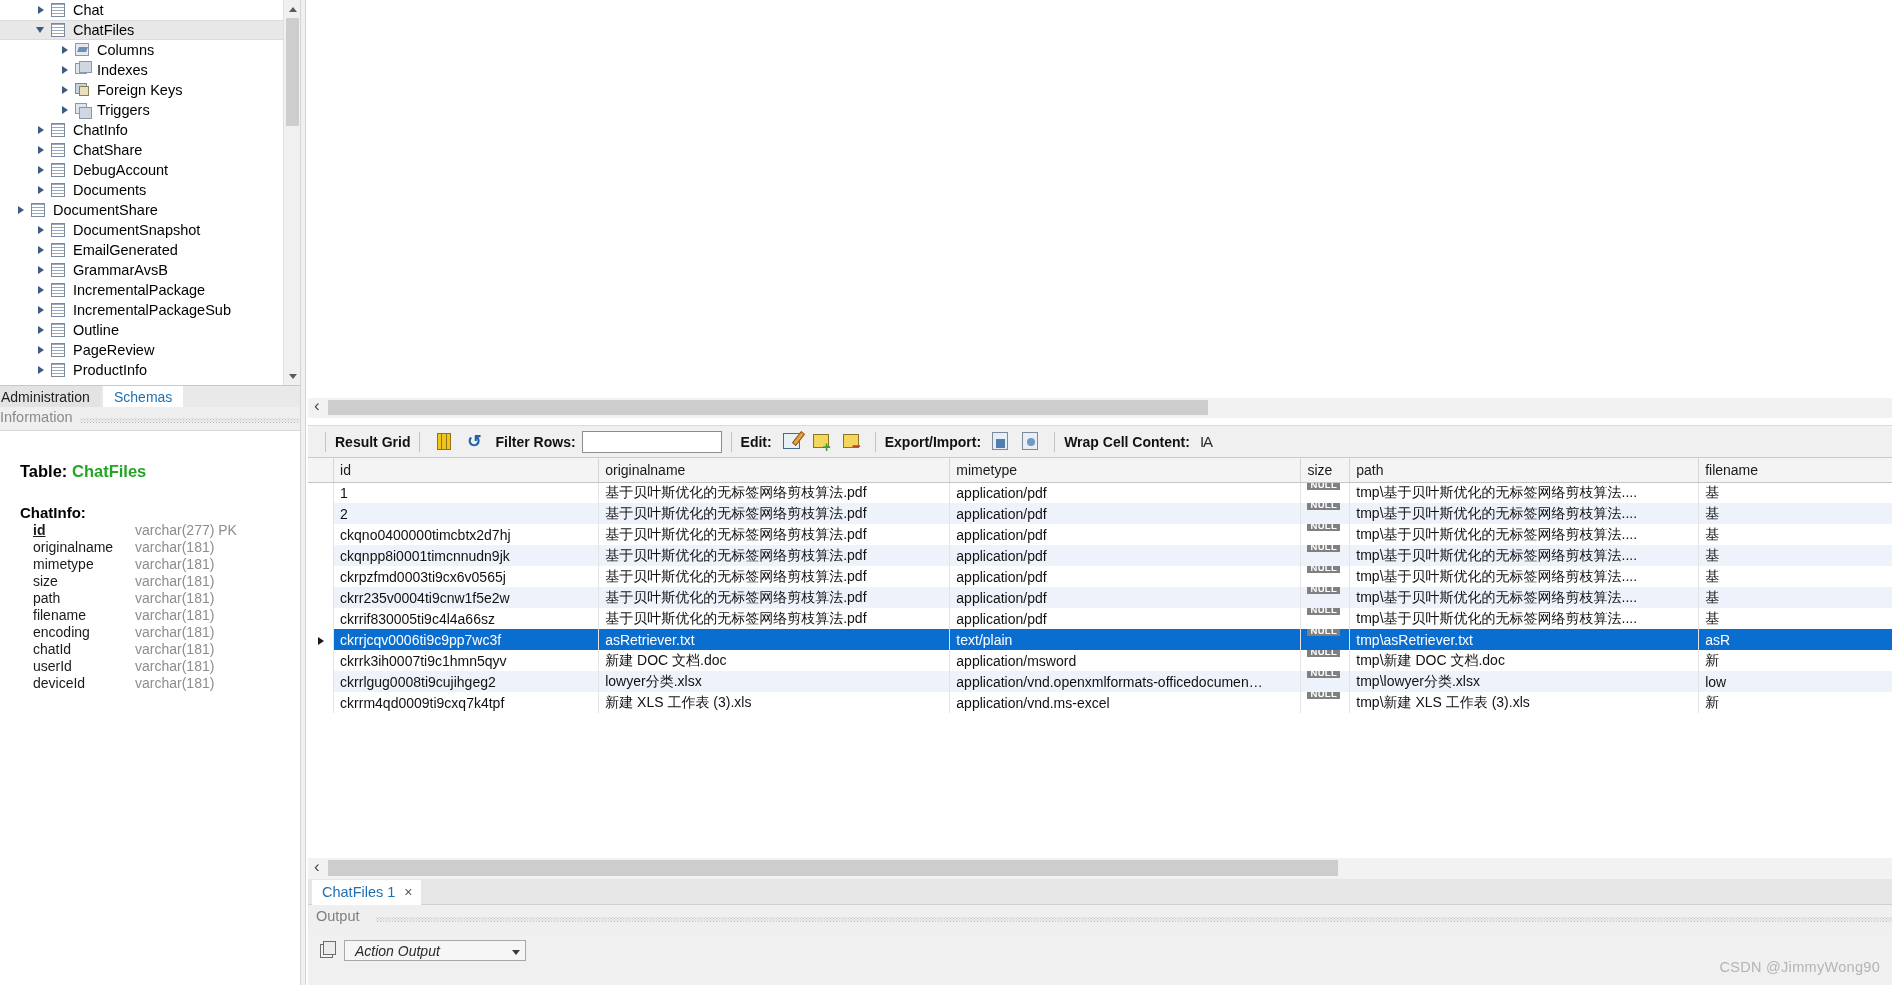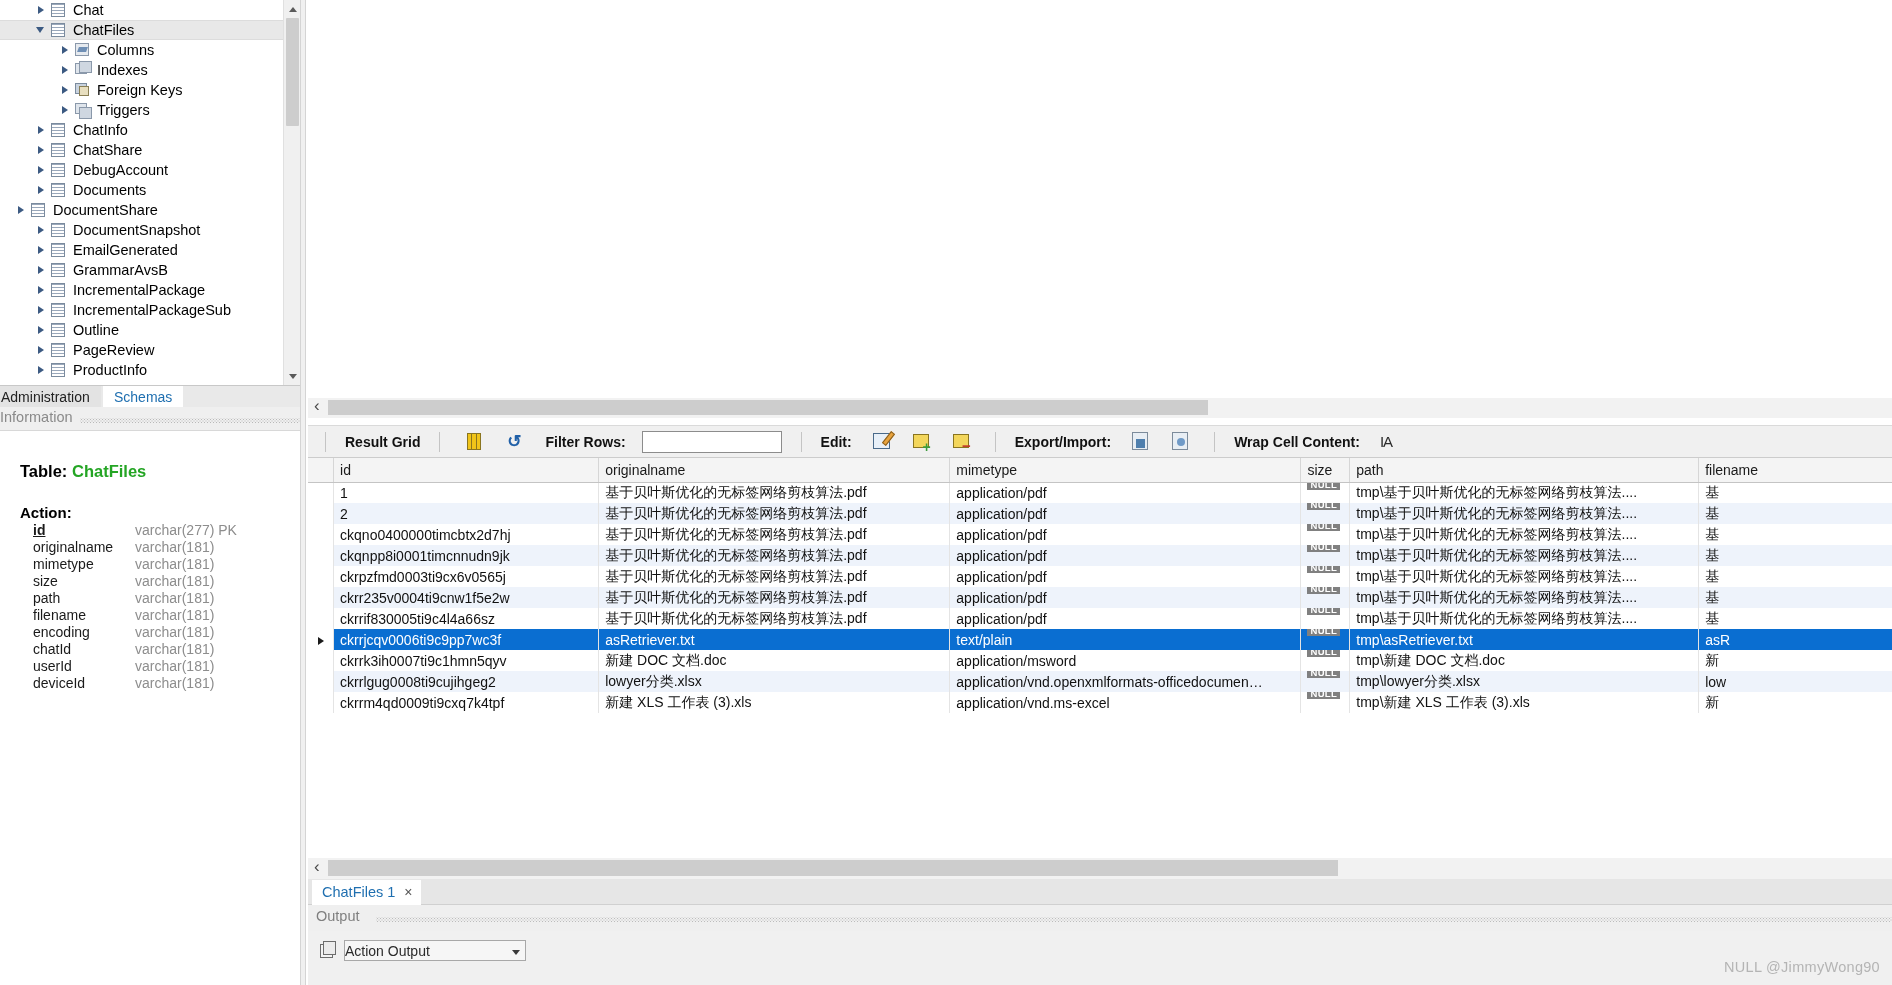--- a/index.html
+++ b/index.html
@@ -316,21 +316,21 @@
   #rg-toolbar {
     position: absolute;
     left: 8px; top: 425px;
     width: 1584px; height: 33px;
     background: #f0f0f0;
     border-top: 1px solid #dadada;
     border-bottom: 1px solid #cccccc;
     display: flex;
     align-items: center;
     padding-left: 8px;
-    gap: 10px;
+    gap: 0;
   }
   .tb-sep {
     width: 1px; height: 20px;
     background: #c4c4c4;
     margin: 0 9px;
   }
   .tb-text {
     font-size: 14px;
     color: #111;
     white-space: nowrap;
@@ -649,21 +649,22 @@
     border: 1px solid #6d6d6d;
   }
   #output-select {
     width: 182px; height: 21px;
     background: #f6f6f6;
     border: 1px solid #a8a8a8;
     position: relative;
     font-size: 14px;
     color: #2b2b2b;
     line-height: 21px;
-    padding-left: 0;
+    padding-left: 10px;
+    font-style: italic;
   }
   #output-select .arrow {
     position: absolute;
     right: 5px; top: 9px;
     width: 0; height: 0;
     border-left: 4px solid transparent;
     border-right: 4px solid transparent;
     border-top: 5px solid #3a3a3a;
   }
 
@@ -834,21 +835,21 @@
     <div id="info-header">
       <div class="label">Information</div>
       <div class="dots"></div>
     </div>
 
     <div id="info-body">
       <div class="info-title">
         <span>Table:</span>
         <span class="tname">ChatFiles</span>
       </div>
-      <div class="info-cols-head">Action:</div>
+      <div class="info-cols-head">ChatInfo:</div>
       <div id="col-list">
           <div class="col-row">
             <span class="col-name pk">id</span>
             <span class="col-type">varchar(277) PK</span>
           </div>
           <div class="col-row">
             <span class="col-name">originalname</span>
             <span class="col-type">varchar(181)</span>
           </div>
           <div class="col-row">
@@ -1079,15 +1080,15 @@
     </div>
 
     <div id="output-toolbar">
       <div class="out-icon"></div>
       <div id="output-select">
         <span>Action Output</span>
         <span class="arrow"></span>
       </div>
     </div>
 
-    <div id="watermark">NULL @JimmyWong90</div>
+    <div id="watermark">CSDN @JimmyWong90</div>
   </div>
 </div>
 
 </body></html>

